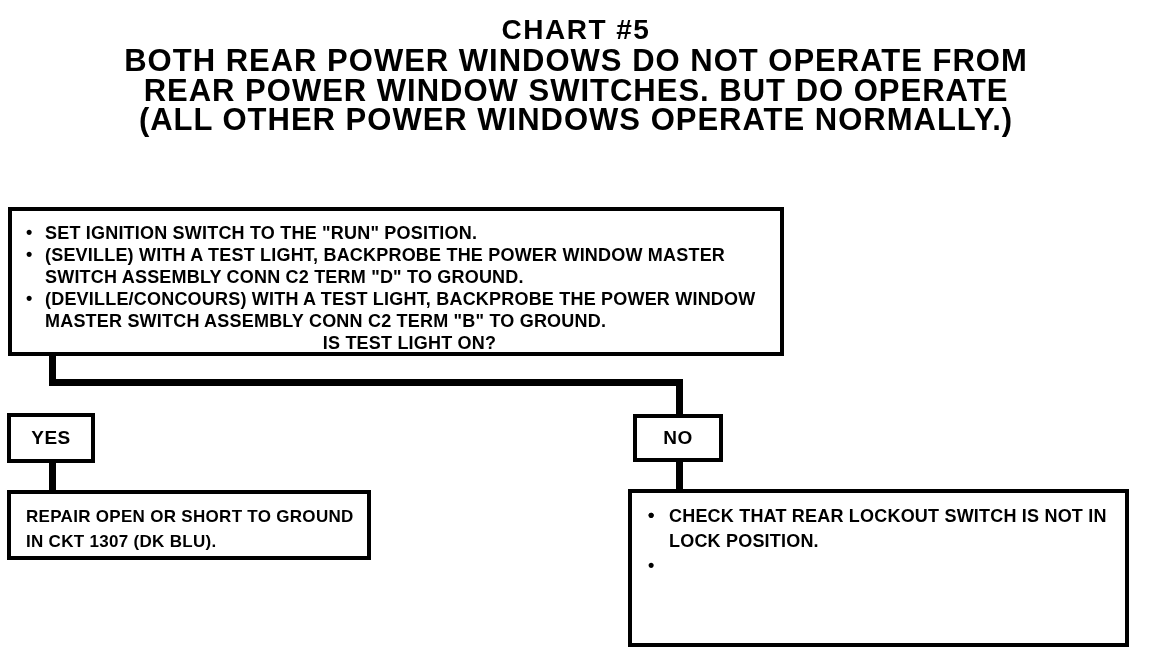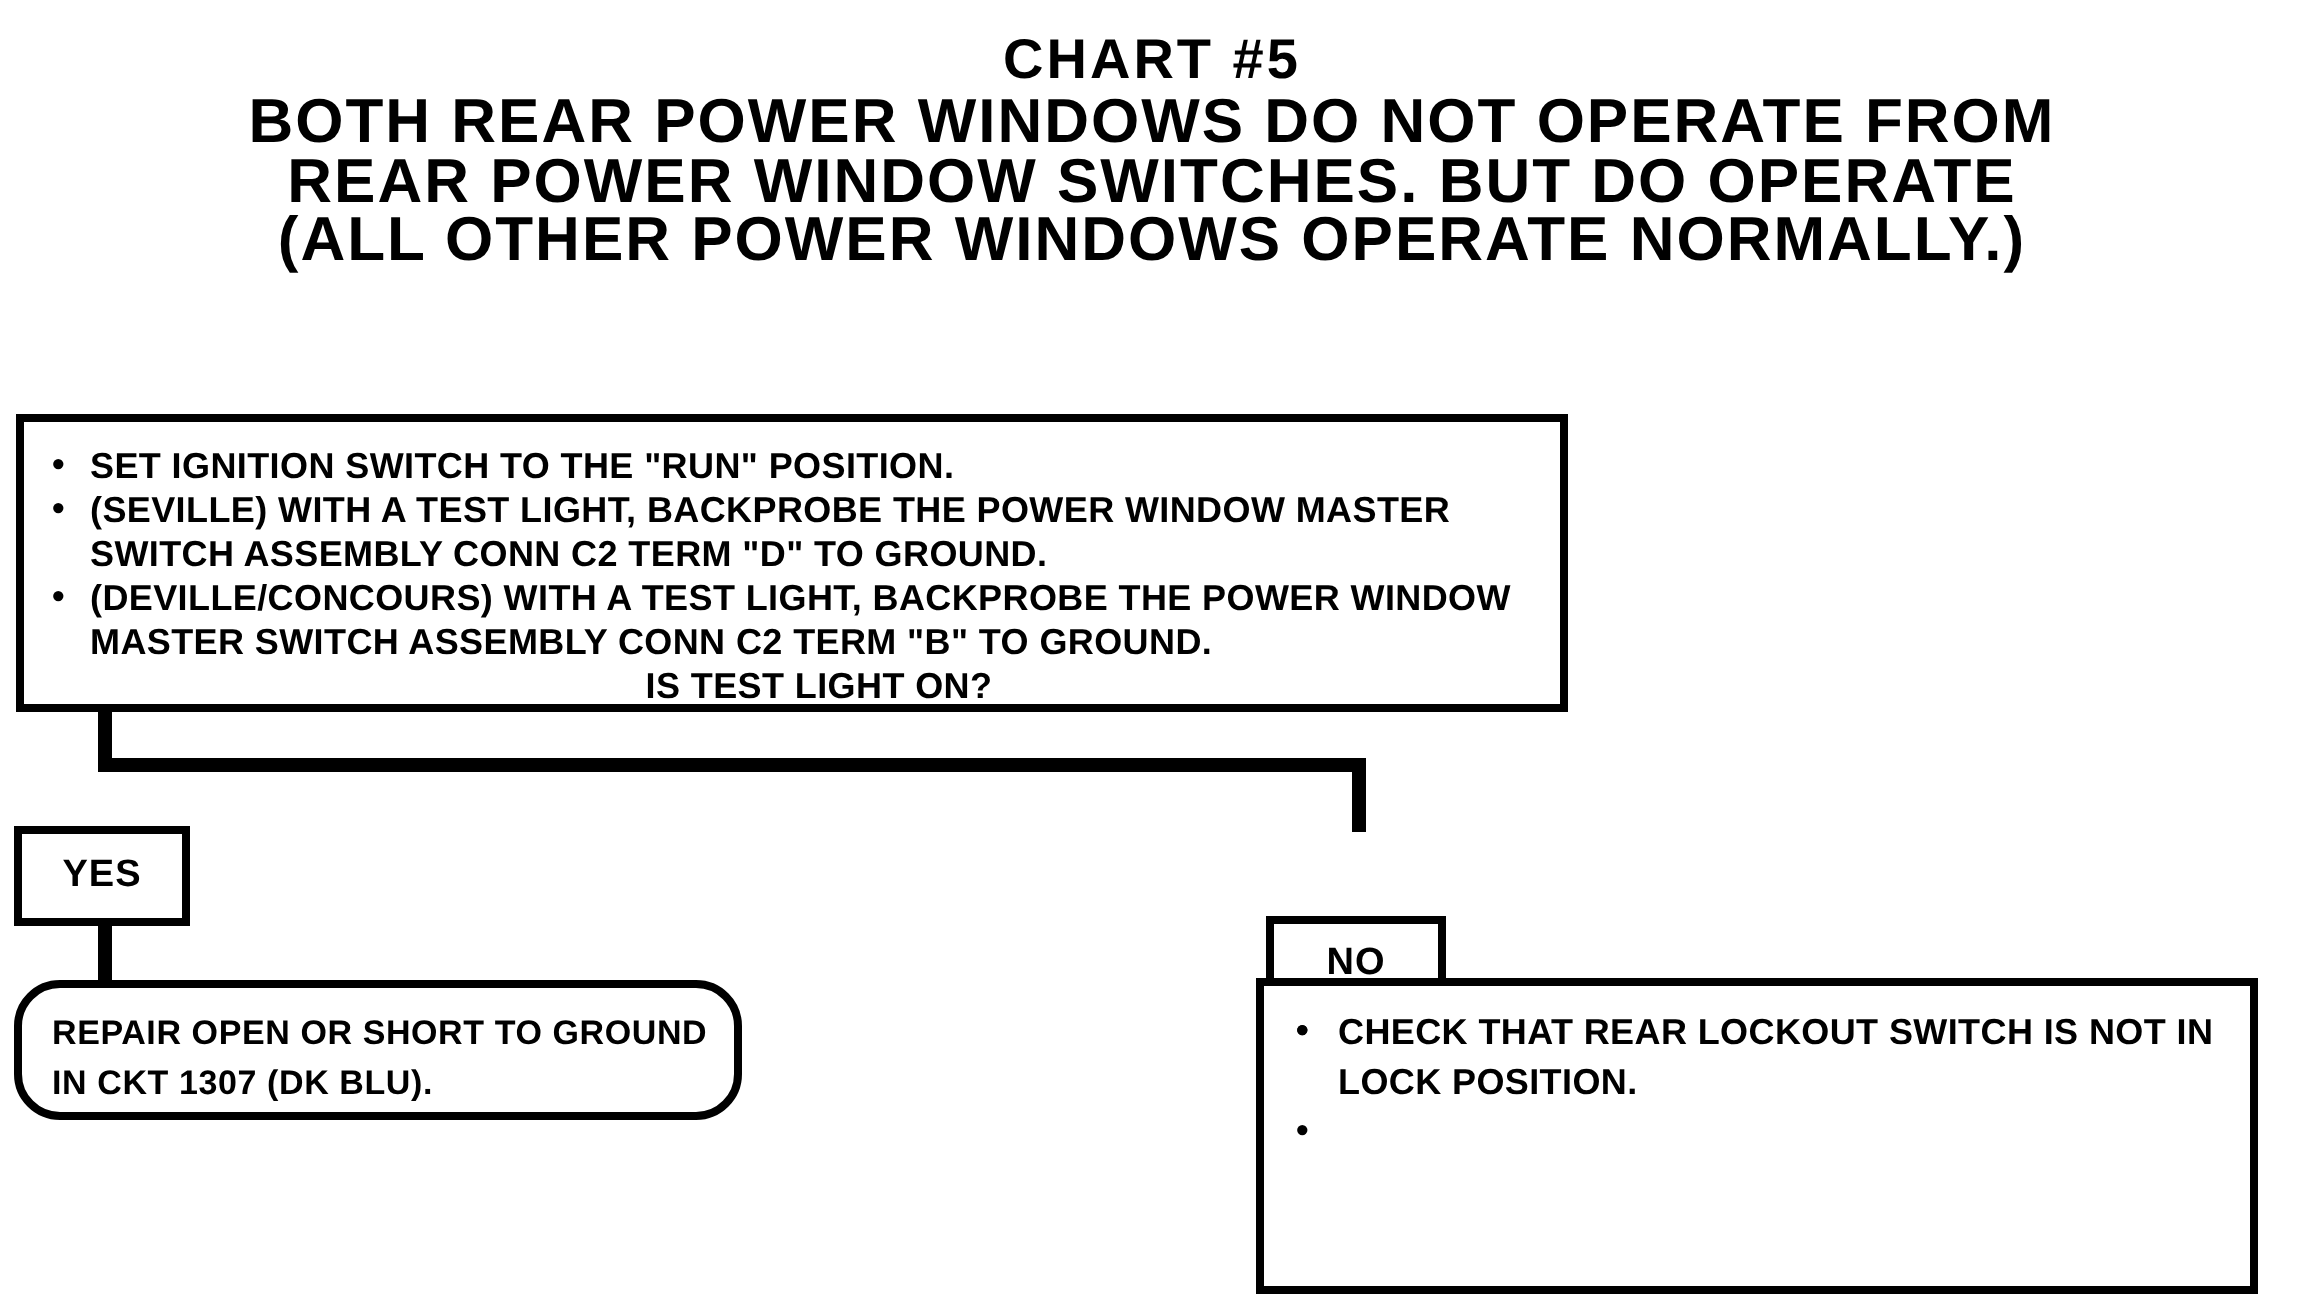--- a/index.html
+++ b/index.html
@@ -55,30 +55,29 @@
   .question-line { padding-left: 21px; text-align: center; }
 
   .label-box {
     display: flex;
     align-items: center;
     justify-content: center;
     font-size: 19px;
     letter-spacing: 0.5px;
   }
   .yes-box { left: 7px;   top: 413px; width: 88px; height: 50px; }
-  .no-box  { left: 633px; top: 414px; width: 90px; height: 48px; margin-top: 44px; }
+  .no-box  { left: 633px; top: 414px; width: 90px; height: 48px; }
 
   .yes-result-box {
     left: 7px; top: 490px;
     width: 364px; height: 70px;
     padding: 10px 6px 0 15px;
     font-size: 17px;
     line-height: 25px;
     letter-spacing: 0.3px;
-    border-radius: 23px;
   }
   .no-result-box {
     left: 628px; top: 489px;
     width: 501px; height: 158px;
     padding: 11px 6px 0 14px;
     font-size: 18px;
     line-height: 25px;
     letter-spacing: 0.2px;
   }
   .no-result-box .bullet-item { padding-left: 23px; }

